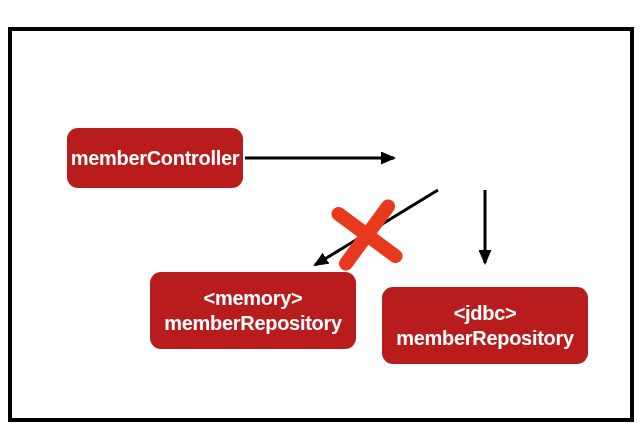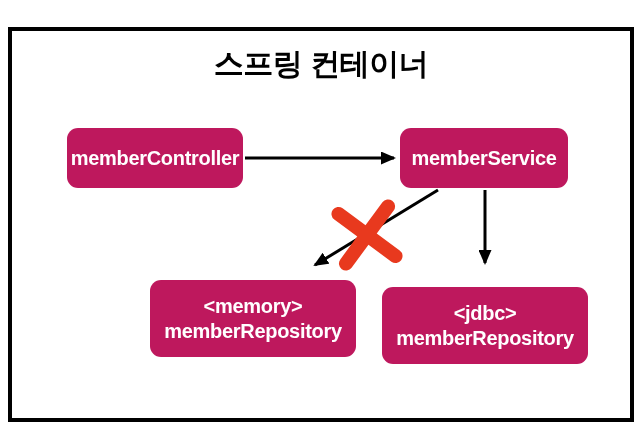--- a/index.html
+++ b/index.html
@@ -35,61 +35,57 @@
     top: 44px;
     width: 626px;
     text-align: center;
     font-size: 30px;
     font-weight: 600;
     color: #000000;
     letter-spacing: -0.5px;
   }
   .node {
     position: absolute;
-    background: #be185d;
+    background: #b91c1c;
     border-radius: 11px;
     color: #ffffff;
     font-weight: 700;
     font-size: 20px;
     display: flex;
     flex-direction: column;
     align-items: center;
     justify-content: center;
     text-align: center;
     line-height: 25px;
     letter-spacing: -0.3px;
   }
   #node-controller { left: 67px;  top: 128px; width: 176px; height: 60px; }
   #node-service    { left: 400px; top: 128px; width: 168px; height: 60px; }
-  #node-memory     { left: 150px; top: 280px; width: 206px; height: 77px; }
+  #node-memory     { left: 150px; top: 272px; width: 206px; height: 77px; }
   #node-jdbc       { left: 382px; top: 272px; width: 206px; height: 77px; margin-top: 15px; }
   #edge-layer {
     position: absolute;
     left: 0; top: 0;
     width: 641px; height: 427px;
     pointer-events: none;
   }
 </style>
 </head>
 <body>
 
 <div id="stage">
 
 
   <div class="outer-box"></div>
 
-  <div class="container-title">스프링 컨테이너</div>
 
   <div class="node" id="node-controller">
     <span>memberController</span>
   </div>
 
-  <div class="node" id="node-service">
-    <span>memberService</span>
-  </div>
 
   <div class="node" id="node-memory">
     <span>&lt;memory&gt;</span>
     <span>memberRepository</span>
   </div>
 
   <div class="node" id="node-jdbc">
     <span>&lt;jdbc&gt;</span>
     <span>memberRepository</span>
   </div>

